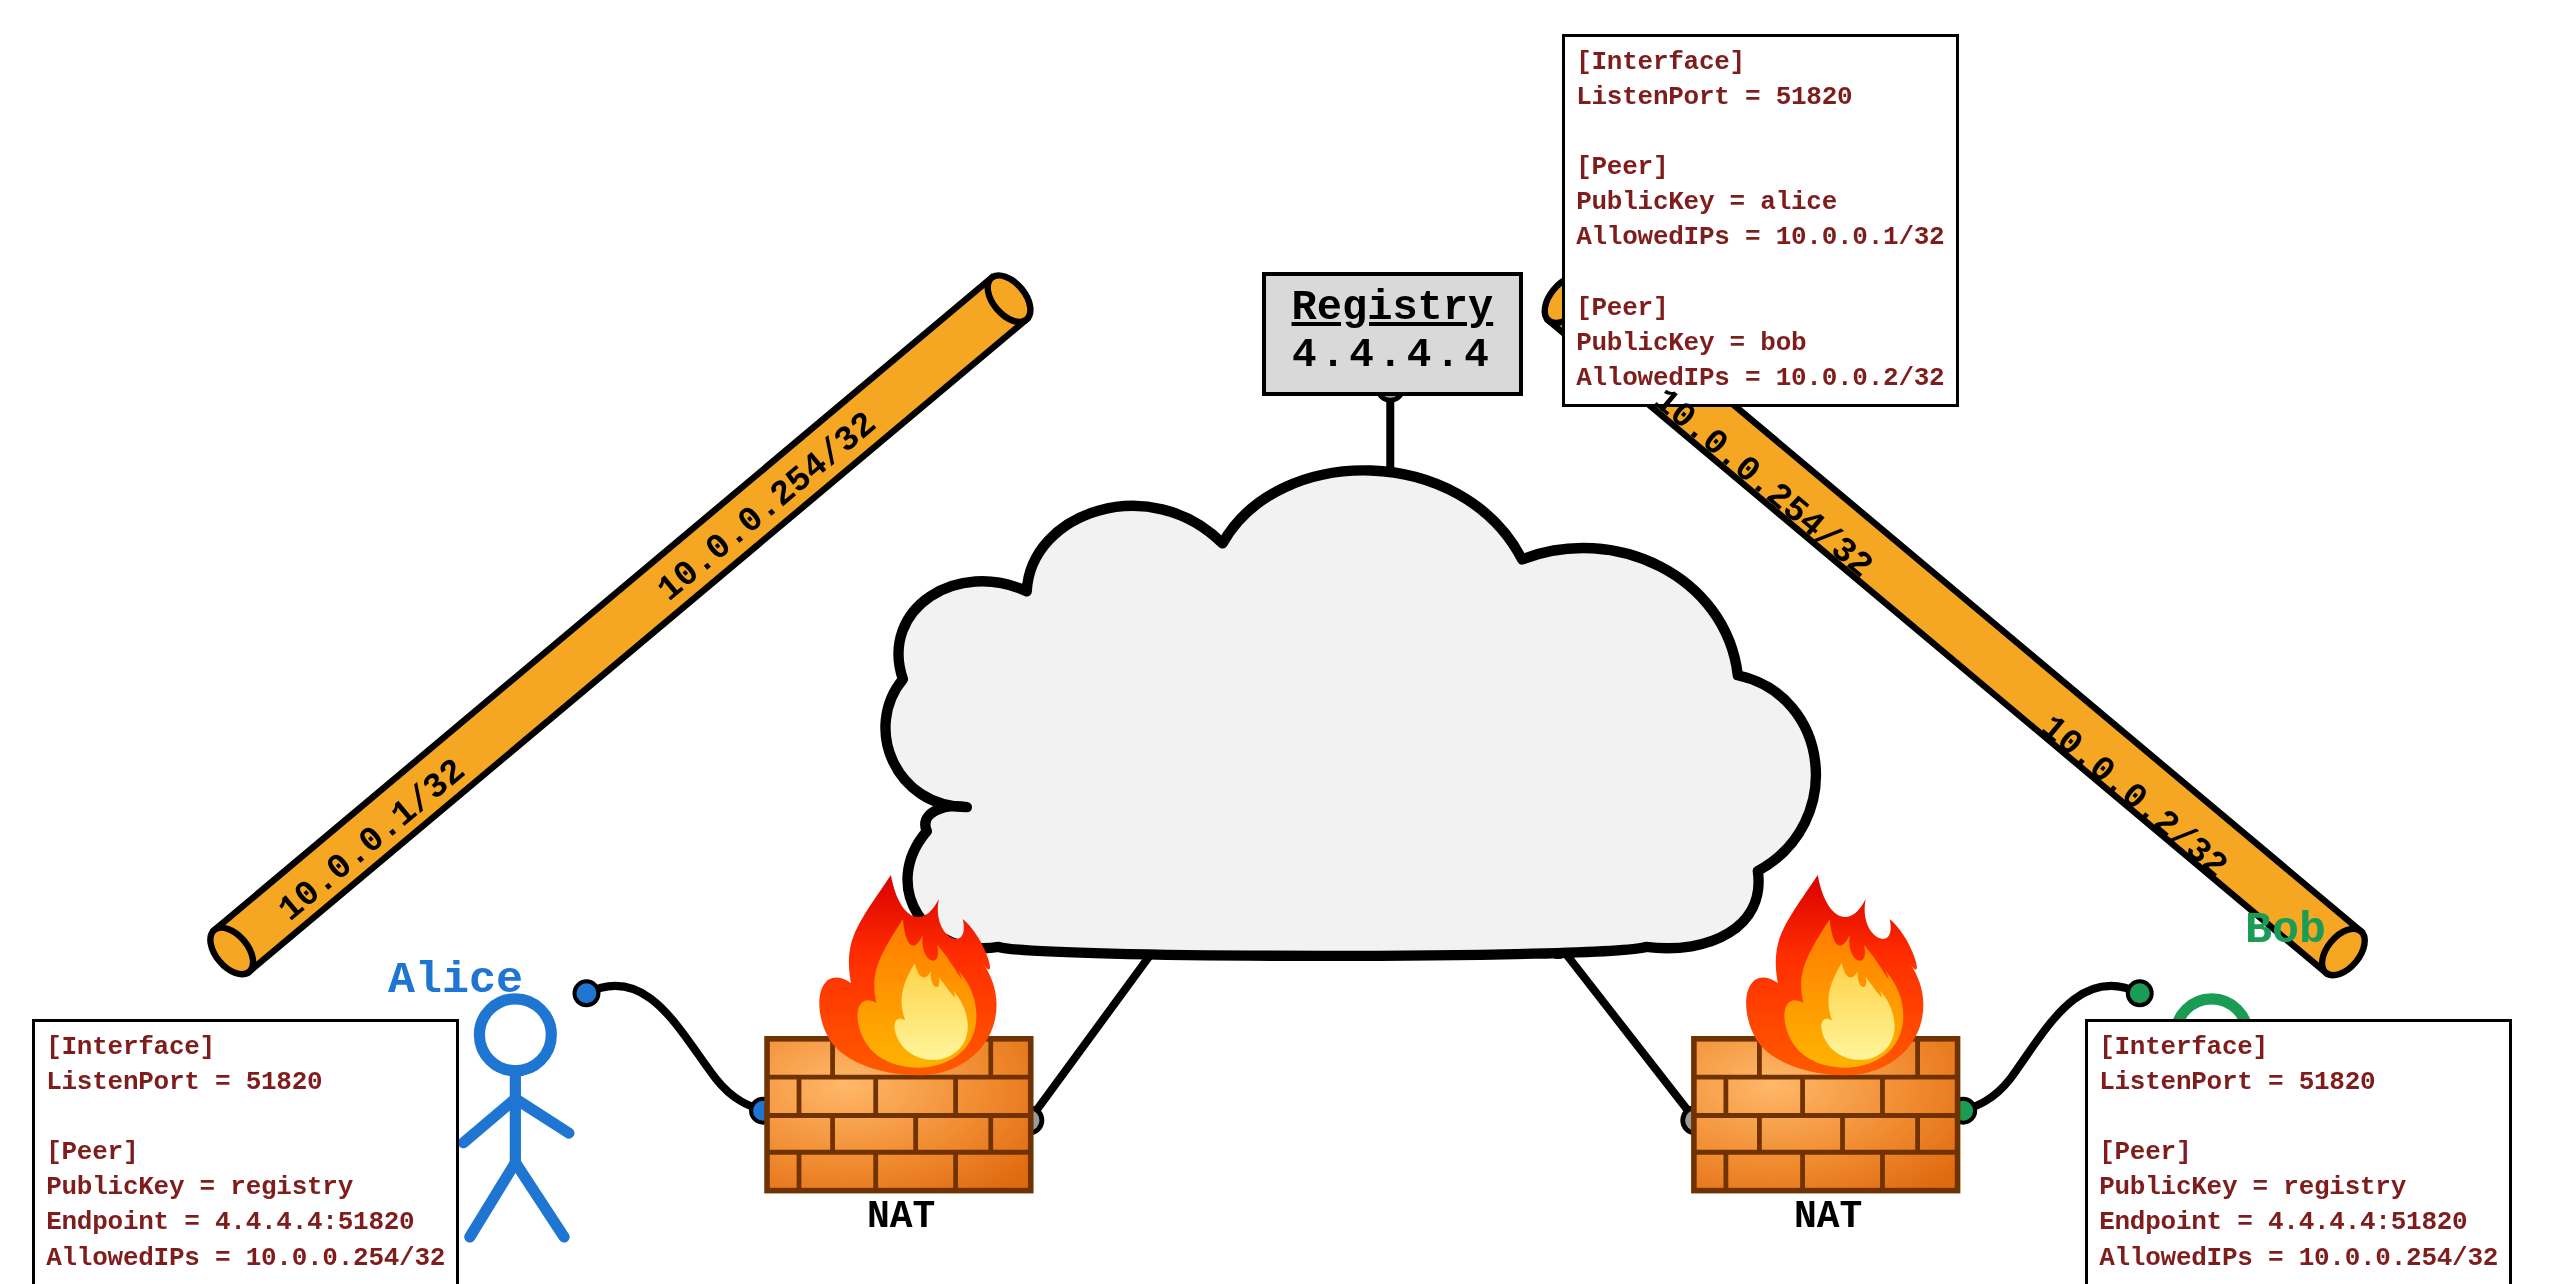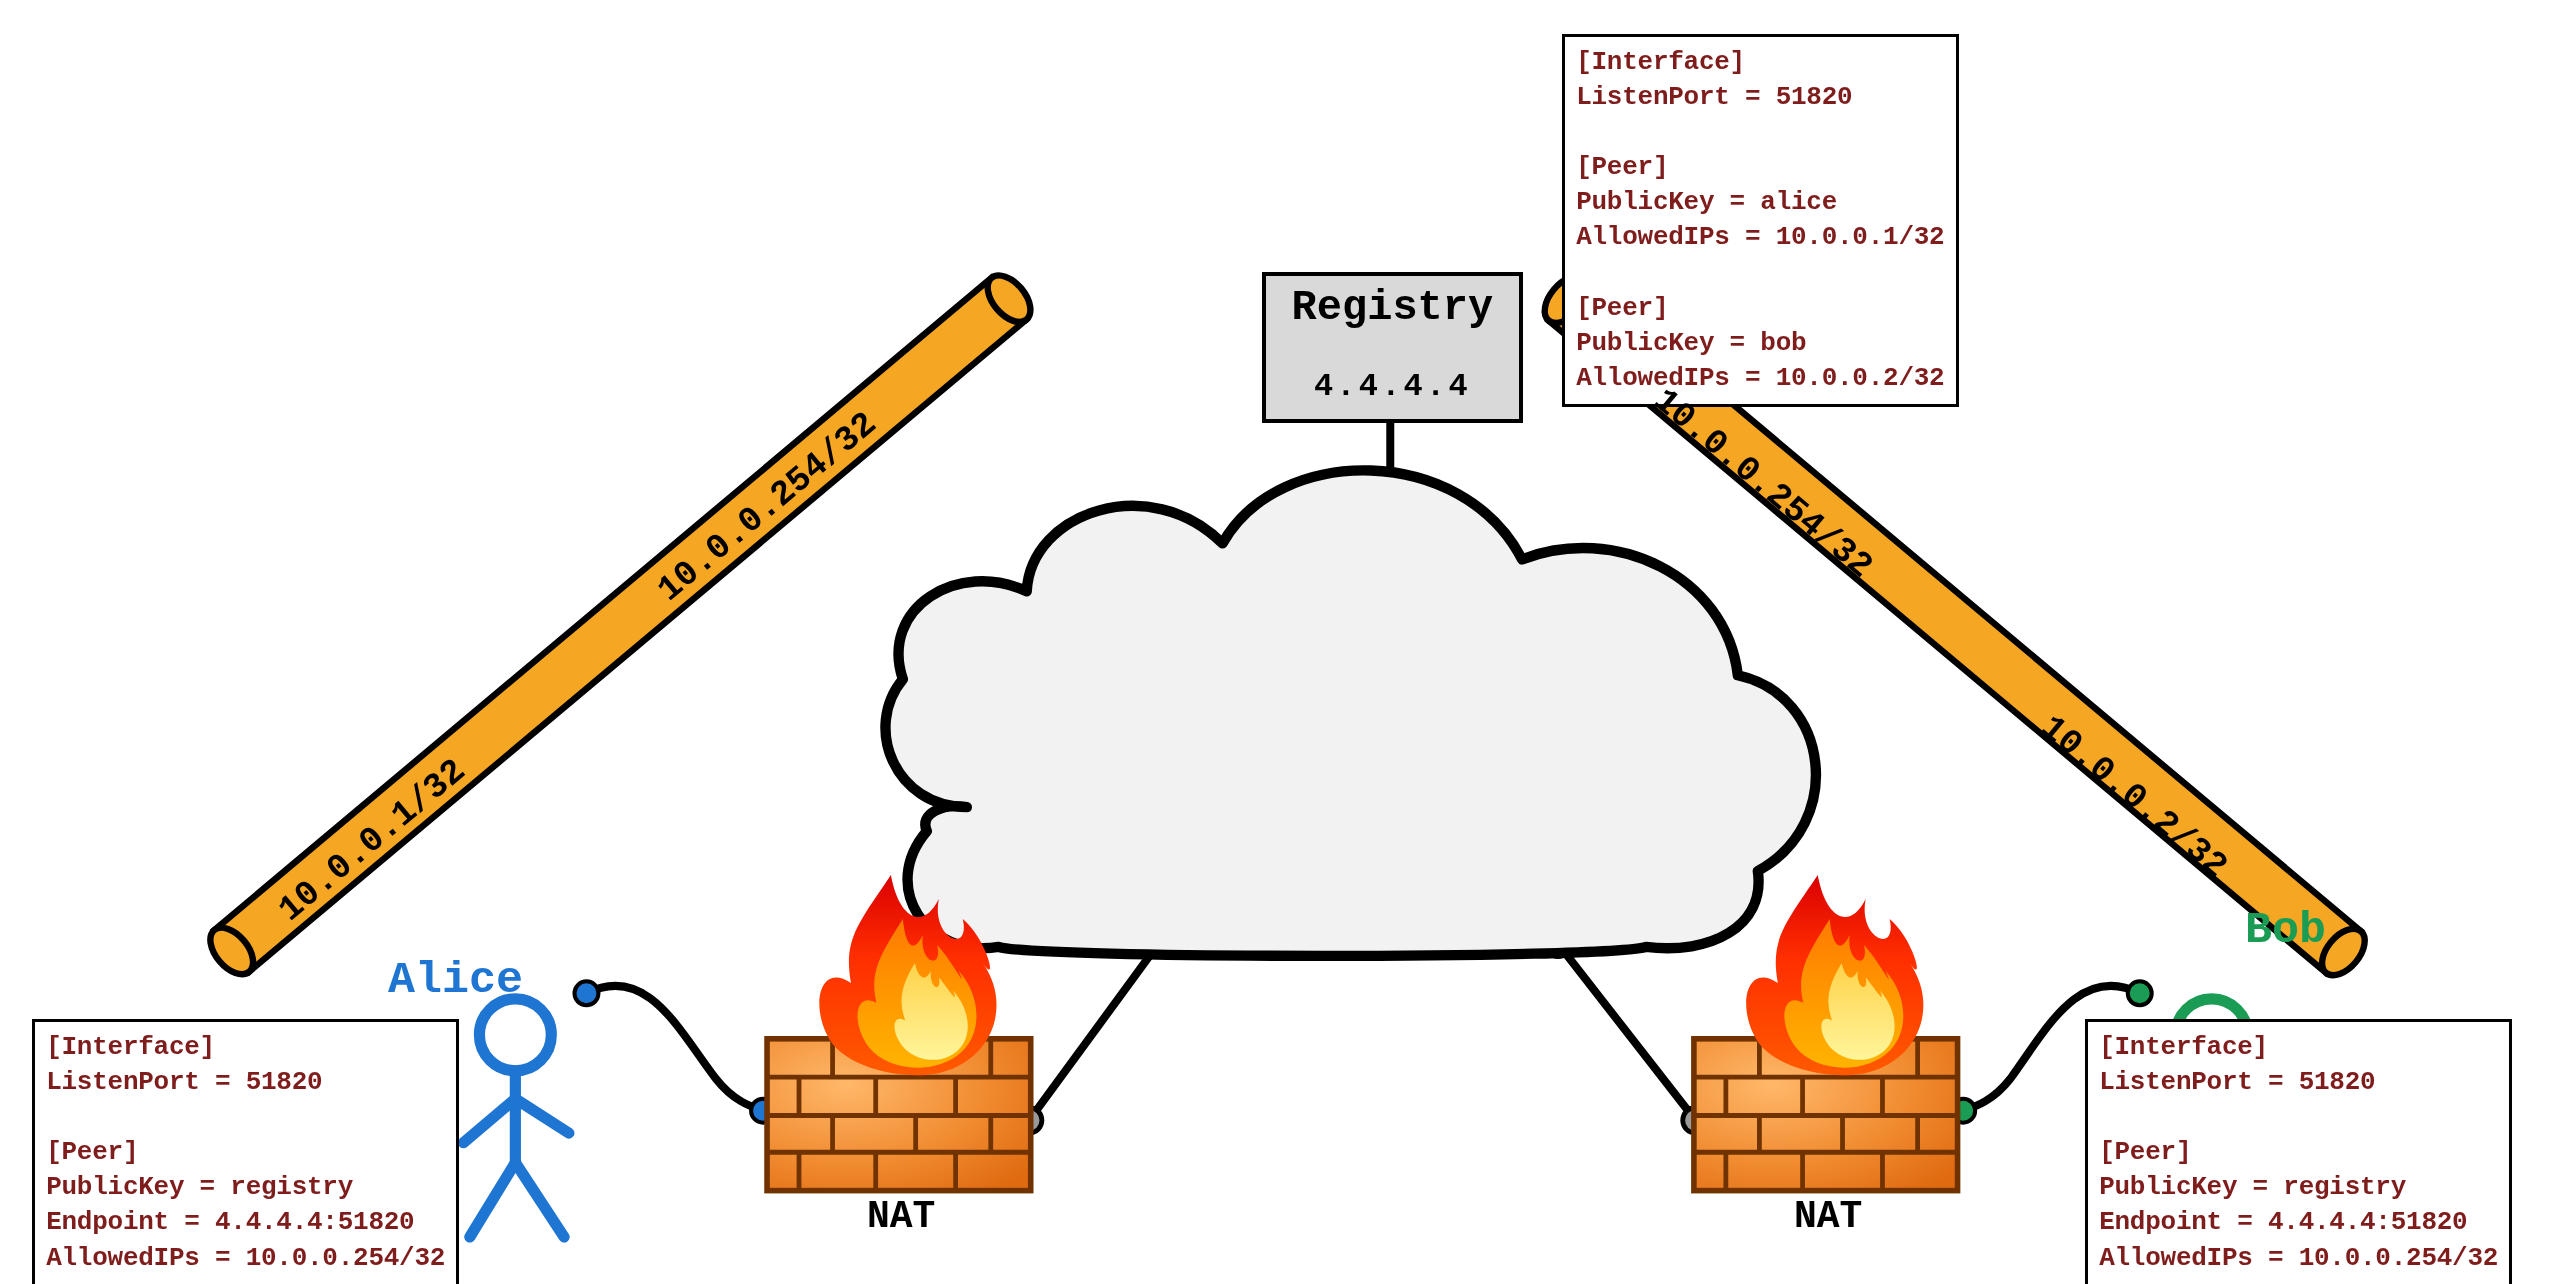--- a/index.html
+++ b/index.html
@@ -60,29 +60,29 @@
     font-size: 35px;
     color: #000;
     transform-origin: left center;
   }
   .registry-title {
     font-family: ui-monospace, "Courier New", Menlo, Consolas, monospace;
     font-weight: 800;
     font-size: 42px;
     color: #000;
     text-align: center;
+    text-decoration: underline;
   }
   .registry-ip {
     font-family: ui-monospace, "Courier New", Menlo, Consolas, monospace;
     font-weight: 700;
-    font-size: 32px;
+    font-size: 41px;
     color: #000;
     text-align: center;
     letter-spacing: 0.1em;
-    margin-top: 36px;
   }
   .registry-box {
     position: absolute;
     border: 4px solid #000;
     background: #d9d9d9;
     padding: 8px 22.4px 14.4px 22.4px;
     text-align: center;
   }
 </style>
 </head>

